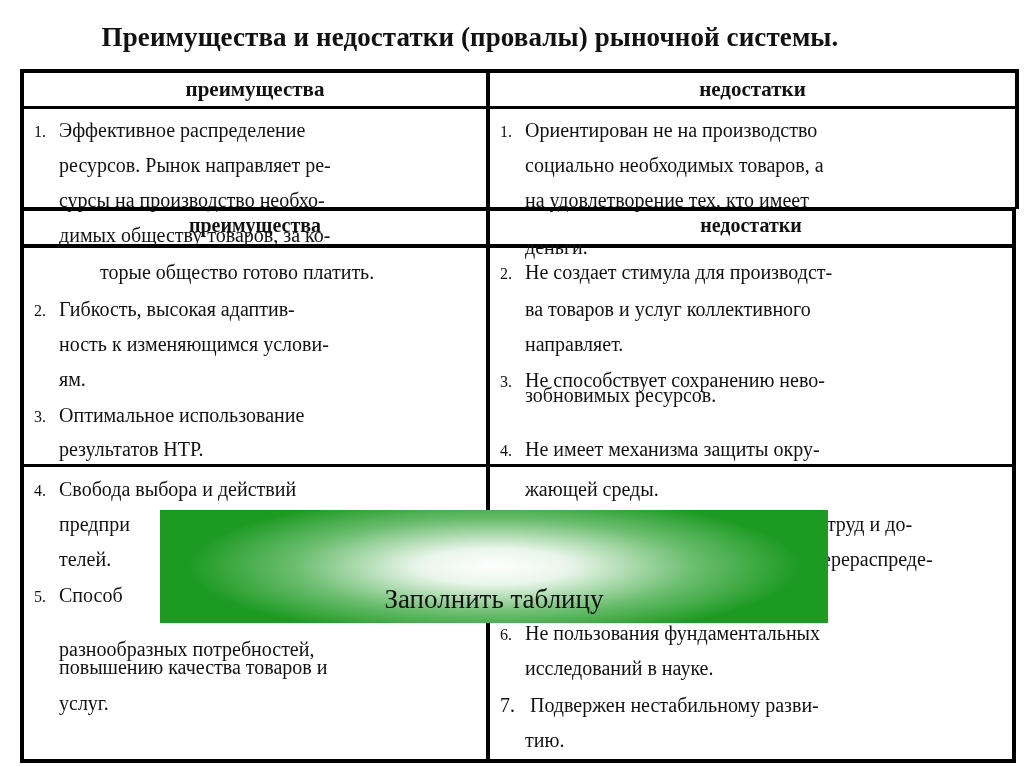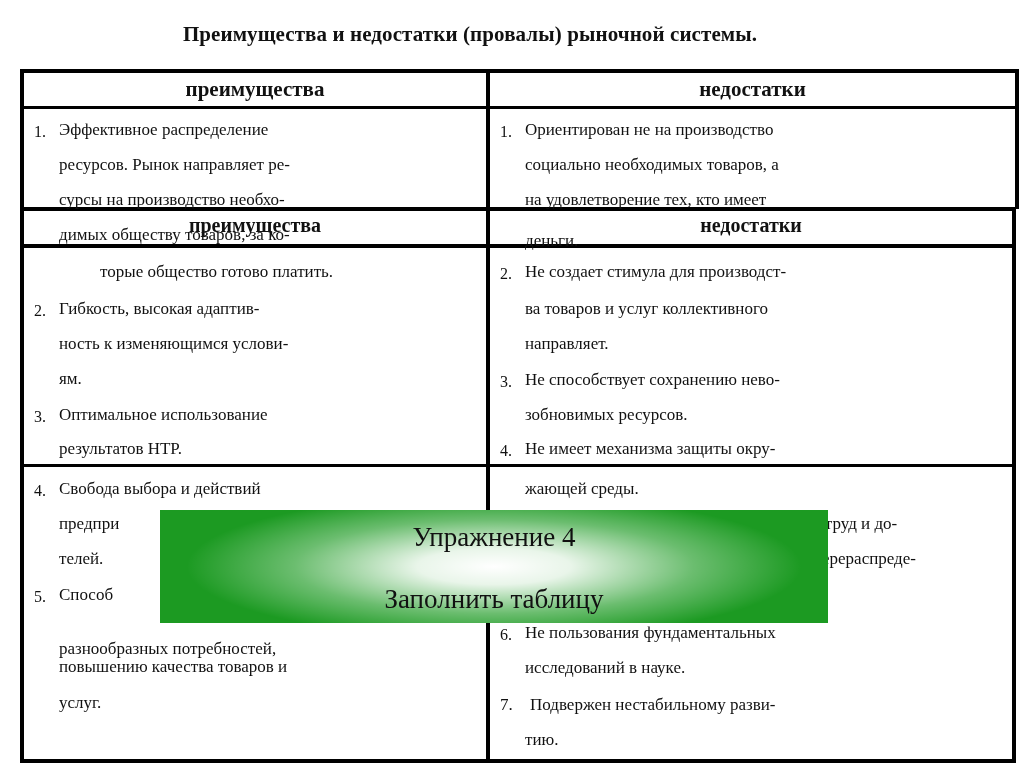--- a/index.html
+++ b/index.html
@@ -4,28 +4,28 @@
 <style>
   html, body { margin: 0; padding: 0; }
   body {
     width: 1024px; height: 767px; position: relative; overflow: hidden;
     background: #ffffff;
     font-family: "Liberation Serif", "DejaVu Serif", serif;
     color: #111;
   }
   .title {
     position: absolute; left: 0; top: 22px; width: 940px;
-    text-align: center; font-weight: bold; font-size: 21px; letter-spacing: 0.1px;
+    text-align: center; font-weight: bold; font-size: 27px; letter-spacing: 0.1px;
   }
   .line { position: absolute; background: #000; }
   .hdr {
     position: absolute; font-weight: bold; font-size: 21px; text-align: center;
   }
   .text {
-    position: absolute; font-size: 17px; line-height: 34.5px; white-space: pre;
+    position: absolute; font-size: 20px; line-height: 34.5px; white-space: pre;
   }
   .num {
     position: absolute; font-size: 16px; line-height: 34.5px;
   }
   .banner {
     position: absolute; left: 160px; top: 510px; width: 668px; height: 113px;
     background:
       radial-gradient(ellipse 46% 64% at 50% 50%, rgba(255,255,255,1) 0%, rgba(255,255,255,0.9) 25%, rgba(255,255,255,0.35) 65%, rgba(255,255,255,0) 100%),
       #1c9a22;
   }
@@ -77,41 +77,40 @@
     <span class="text" style="left:59px; top:632px;">разнообразных потребностей,</span>
     <span class="text" style="left:59px; top:650px;">повышению качества товаров и</span>
     <span class="text" style="left:59px; top:686px;">услуг.</span>
   </div>
 
   <div>
     <span class="num" style="left:500px; top:115px;">1.</span>
     <span class="text" style="left:525px; top:113px;">Ориентирован не на производство</span>
     <span class="text" style="left:525px; top:148px;">социально необходимых товаров, а</span>
     <span class="text" style="left:525px; top:183px;">на удовлетворение тех, кто имеет</span>
-    <span class="text" style="left:525px; top:224px;">деньги.</span>
+    <span class="text" style="left:525px; top:230px;">деньги.</span>
     <span class="num" style="left:500px; top:257px;">2.</span>
     <span class="text" style="left:525px; top:255px;">Не создает стимула для производст-</span>
     <span class="text" style="left:525px; top:292px;">ва товаров и услуг коллективного</span>
     <span class="text" style="left:525px; top:327px;">направляет.</span>
     <span class="num" style="left:500px; top:365px;">3.</span>
     <span class="text" style="left:525px; top:363px;">Не способствует сохранению нево-</span>
-    <span class="text" style="left:525px; top:398px;text-align:center;">зобновимых ресурсов.</span>
+    <span class="text" style="left:525px; top:378px;text-align:center;">зобновимых ресурсов.</span>
     <span class="num" style="left:500px; top:434px;">4.</span>
     <span class="text" style="left:525px; top:432px;">Не имеет механизма защиты окру-</span>
     <span class="text" style="left:525px; top:472px;">жающей среды.</span>
     <span class="text" style="left:813px; top:507px;">а труд и до-</span>
     <span class="text" style="left:822px; top:542px;">ерераспреде-</span>
     <span class="num" style="left:500px; top:618px;">6.</span>
     <span class="text" style="left:525px; top:616px;">Не пользования фундаментальных</span>
     <span class="text" style="left:525px; top:651px;">исследований в науке.</span>
     <span class="text" style="left:500px; top:688px;">7.</span>
     <span class="text" style="left:530px; top:688px;">Подвержен нестабильному разви-</span>
     <span class="text" style="left:525px; top:723px;">тию.</span>
   </div>
 
   <div class="hdr" style="left:24px; top:214px; width:462px; font-size:20px;">преимущества</div>
   <div class="hdr" style="left:490px; top:214px; width:522px; font-size:20px;">недостатки</div>
 </div>
 
 <div class="banner">
-  <div class="banner-line" style="top:12px;">Упражнение 4</div>
   <div class="banner-line" style="top:74px;">Заполнить таблицу</div>
 </div>
 
 </body></html>

